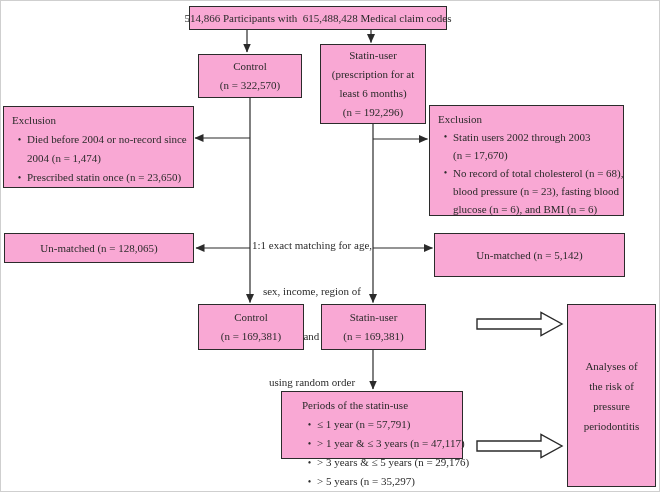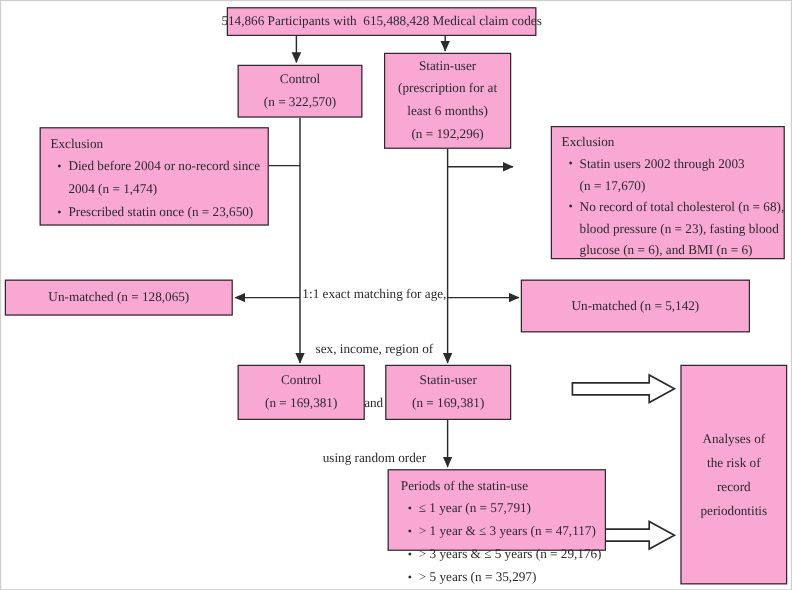--- a/index.html
+++ b/index.html
@@ -10,21 +10,21 @@
     overflow:hidden;
   }
   .connectors { position:absolute; left:0; top:0; width:660px; height:492px; pointer-events:none; }
   .box {
     position:absolute; border:1.5px solid #2b2b2b; background:#f9a8d4;
     box-sizing:border-box;
   }
   .center { display:flex; flex-direction:column; justify-content:center; align-items:center; text-align:center; }
   .center .line { line-height:19px; white-space:pre; }
   .single .line { line-height:normal; }
-  .list { padding:4px 3px 0 8px;margin-left:30px; }
+  .list { padding:4px 3px 0 8px; }
   .box-title { line-height:19px; white-space:pre; }
   .li { display:flex; align-items:flex-start; }
   .dot { flex:0 0 15px; width:15px; text-align:center; font-size:10px; }
   .li-lines { flex:1 1 auto; min-width:0; }
   .li-line { display:block; white-space:pre; }
   .lh19 .box-title, .lh19 .li-line, .lh19 .dot { line-height:19px; }
   .lh18 .box-title, .lh18 .li-line, .lh18 .dot { line-height:18px; }
   .note { position:absolute; left:311px; top:208px; transform:translateX(-50%); text-align:center; }
   .note .line { line-height:17.5px; white-space:pre;margin-top:28px; }
   .analyses .line { line-height:20px; }
@@ -127,21 +127,21 @@
   <div class="box center" style="left:197px; top:303px; width:106px; height:46px;">
     <div class="line">Control</div>
     <div class="line">(n = 169,381)</div>
   </div>
 
   <div class="box center" style="left:320px; top:303px; width:105px; height:46px;">
     <div class="line">Statin-user</div>
     <div class="line">(n = 169,381)</div>
   </div>
 
-  <div class="box list lh19" style="left:292px; top:390px; width:182px; height:68px; padding-left:10px;">
+  <div class="box list lh19" style="left:280px; top:390px; width:182px; height:68px; padding-left:20px;">
     <div class="box-title">Periods of the statin-use</div>
     <div class="li">
       <span class="dot">•</span>
       <span class="li-lines">
           <span class="li-line">≤ 1 year (n = 57,791)</span>
         </span>
     </div>
     <div class="li">
       <span class="dot">•</span>
       <span class="li-lines">
@@ -158,17 +158,17 @@
       <span class="dot">•</span>
       <span class="li-lines">
           <span class="li-line">&gt; 5 years (n = 35,297)</span>
         </span>
     </div>
   </div>
 
   <div class="box center analyses" style="left:566px; top:303px; width:89px; height:183px;align-items:center;">
     <div class="line">Analyses of</div>
     <div class="line">the risk of</div>
-    <div class="line">record</div>
+    <div class="line">pressure</div>
     <div class="line">periodontitis</div>
   </div>
 
 </div>
 
 </body></html>

